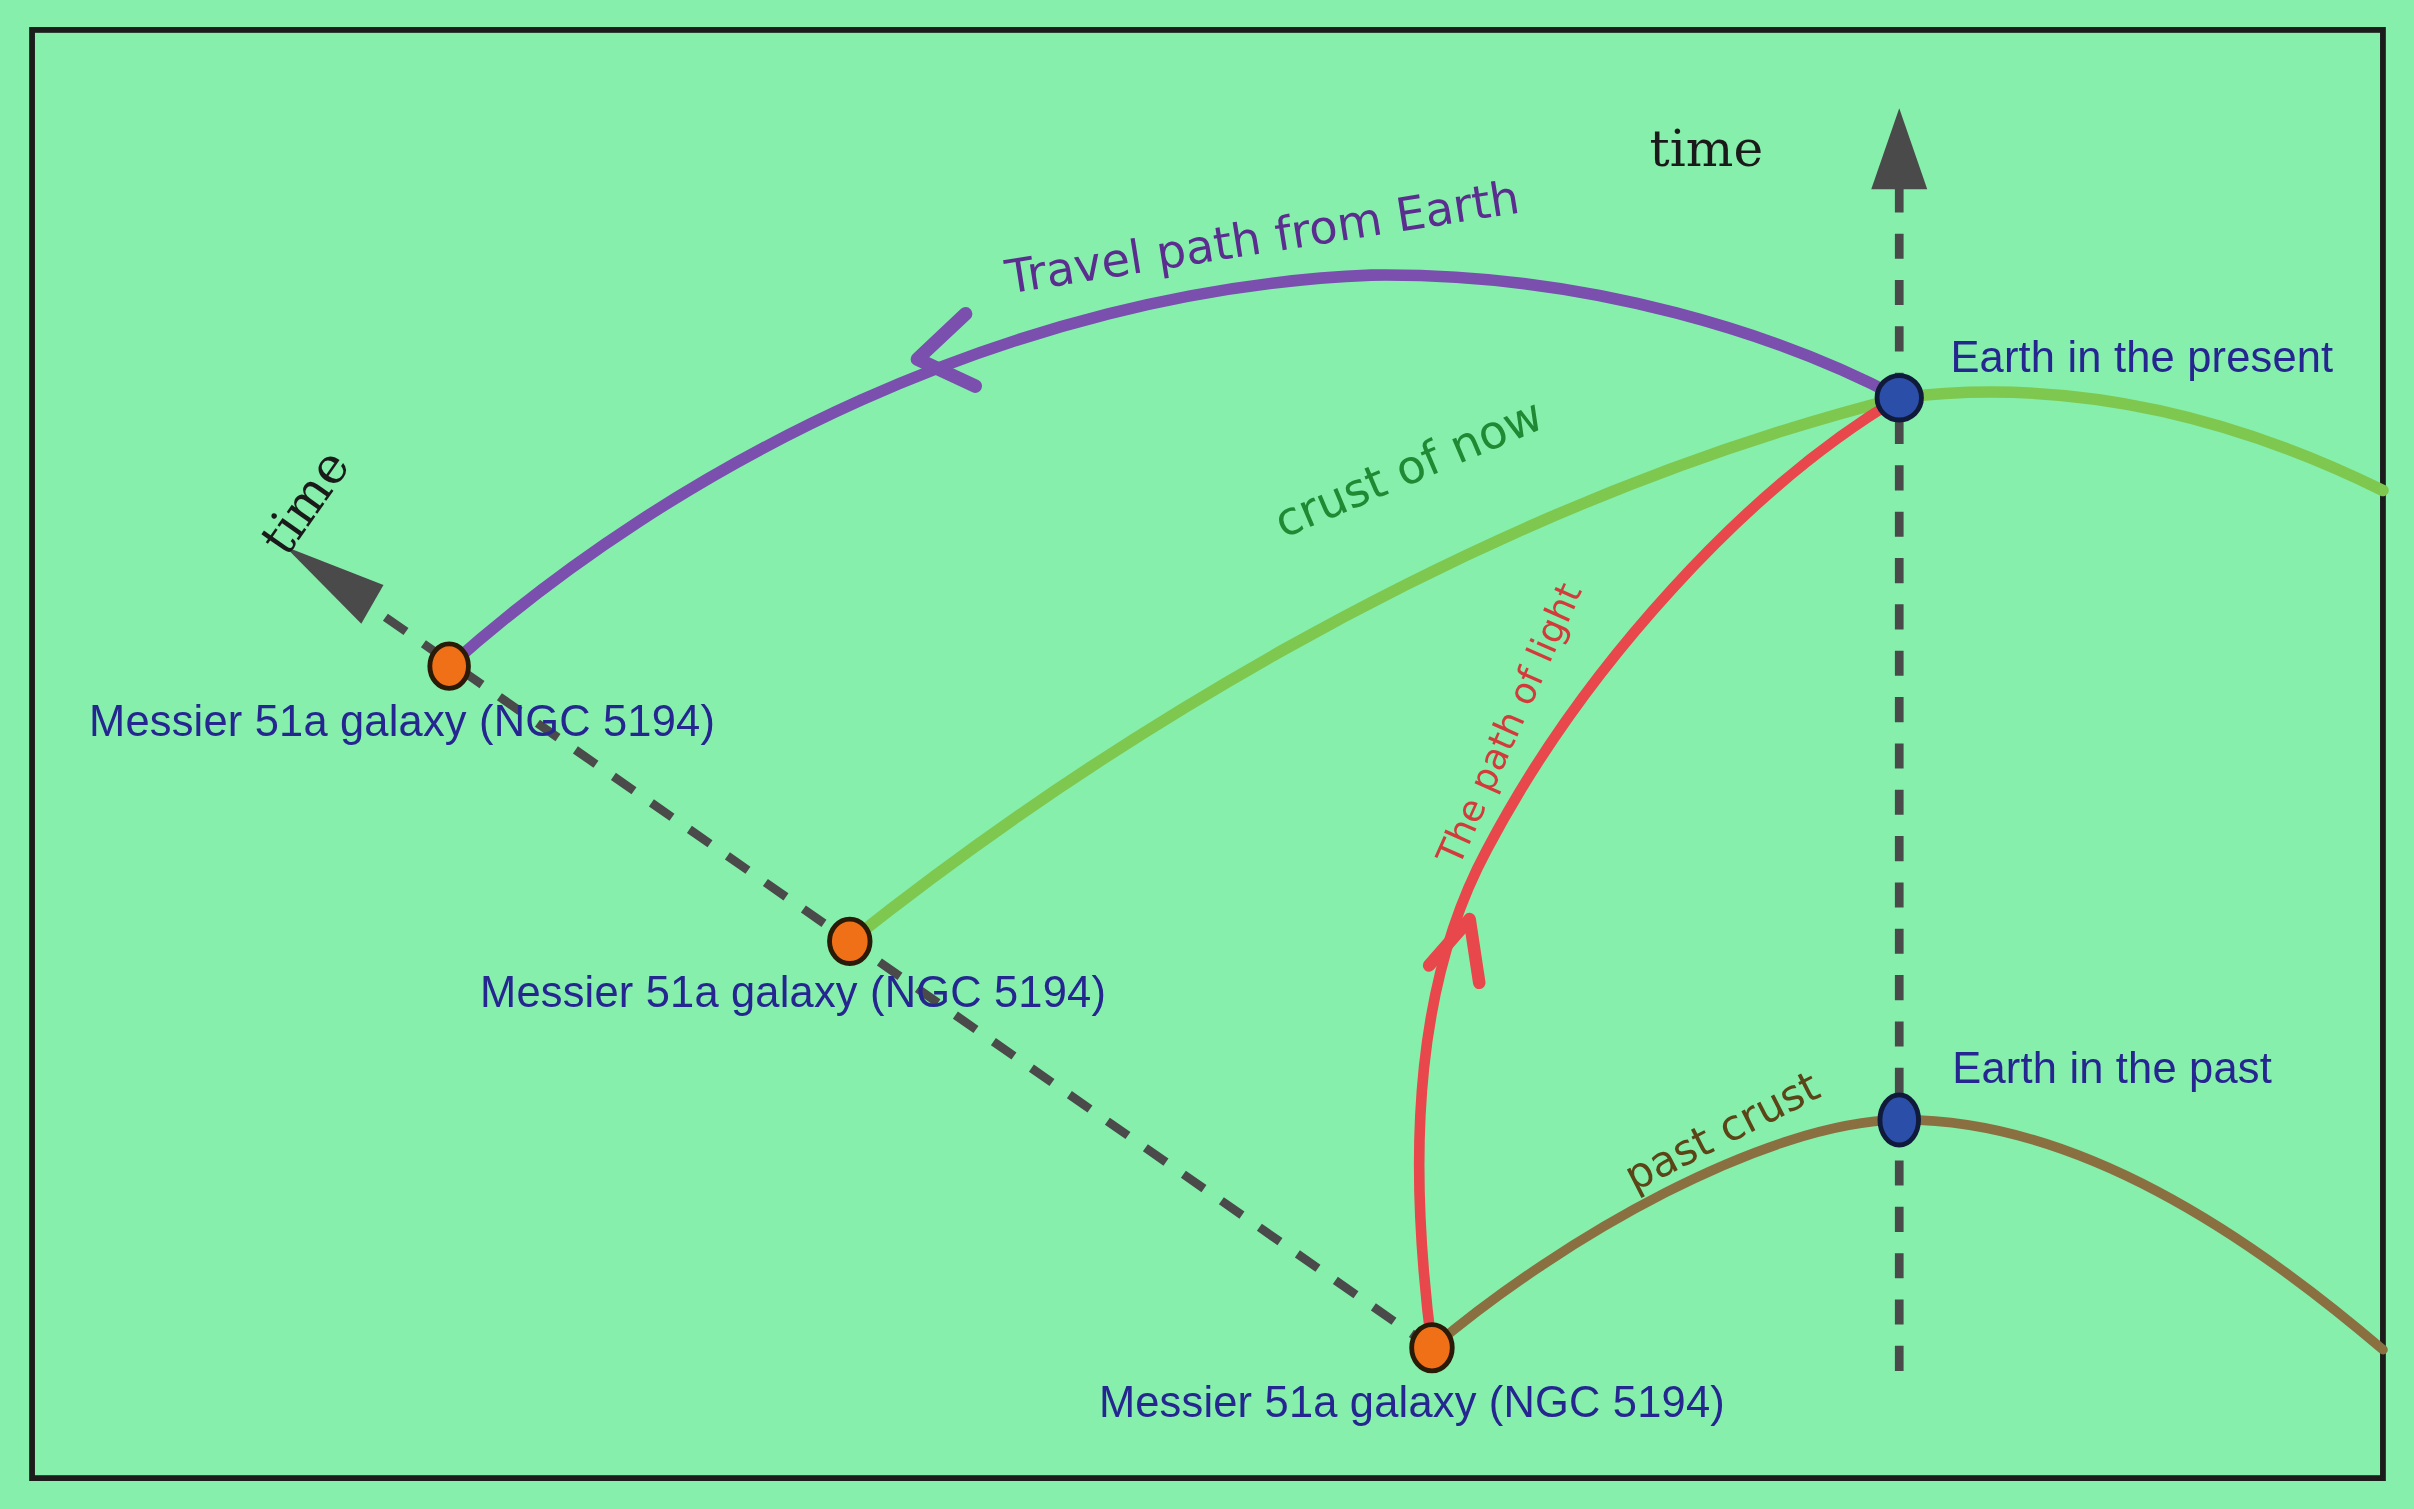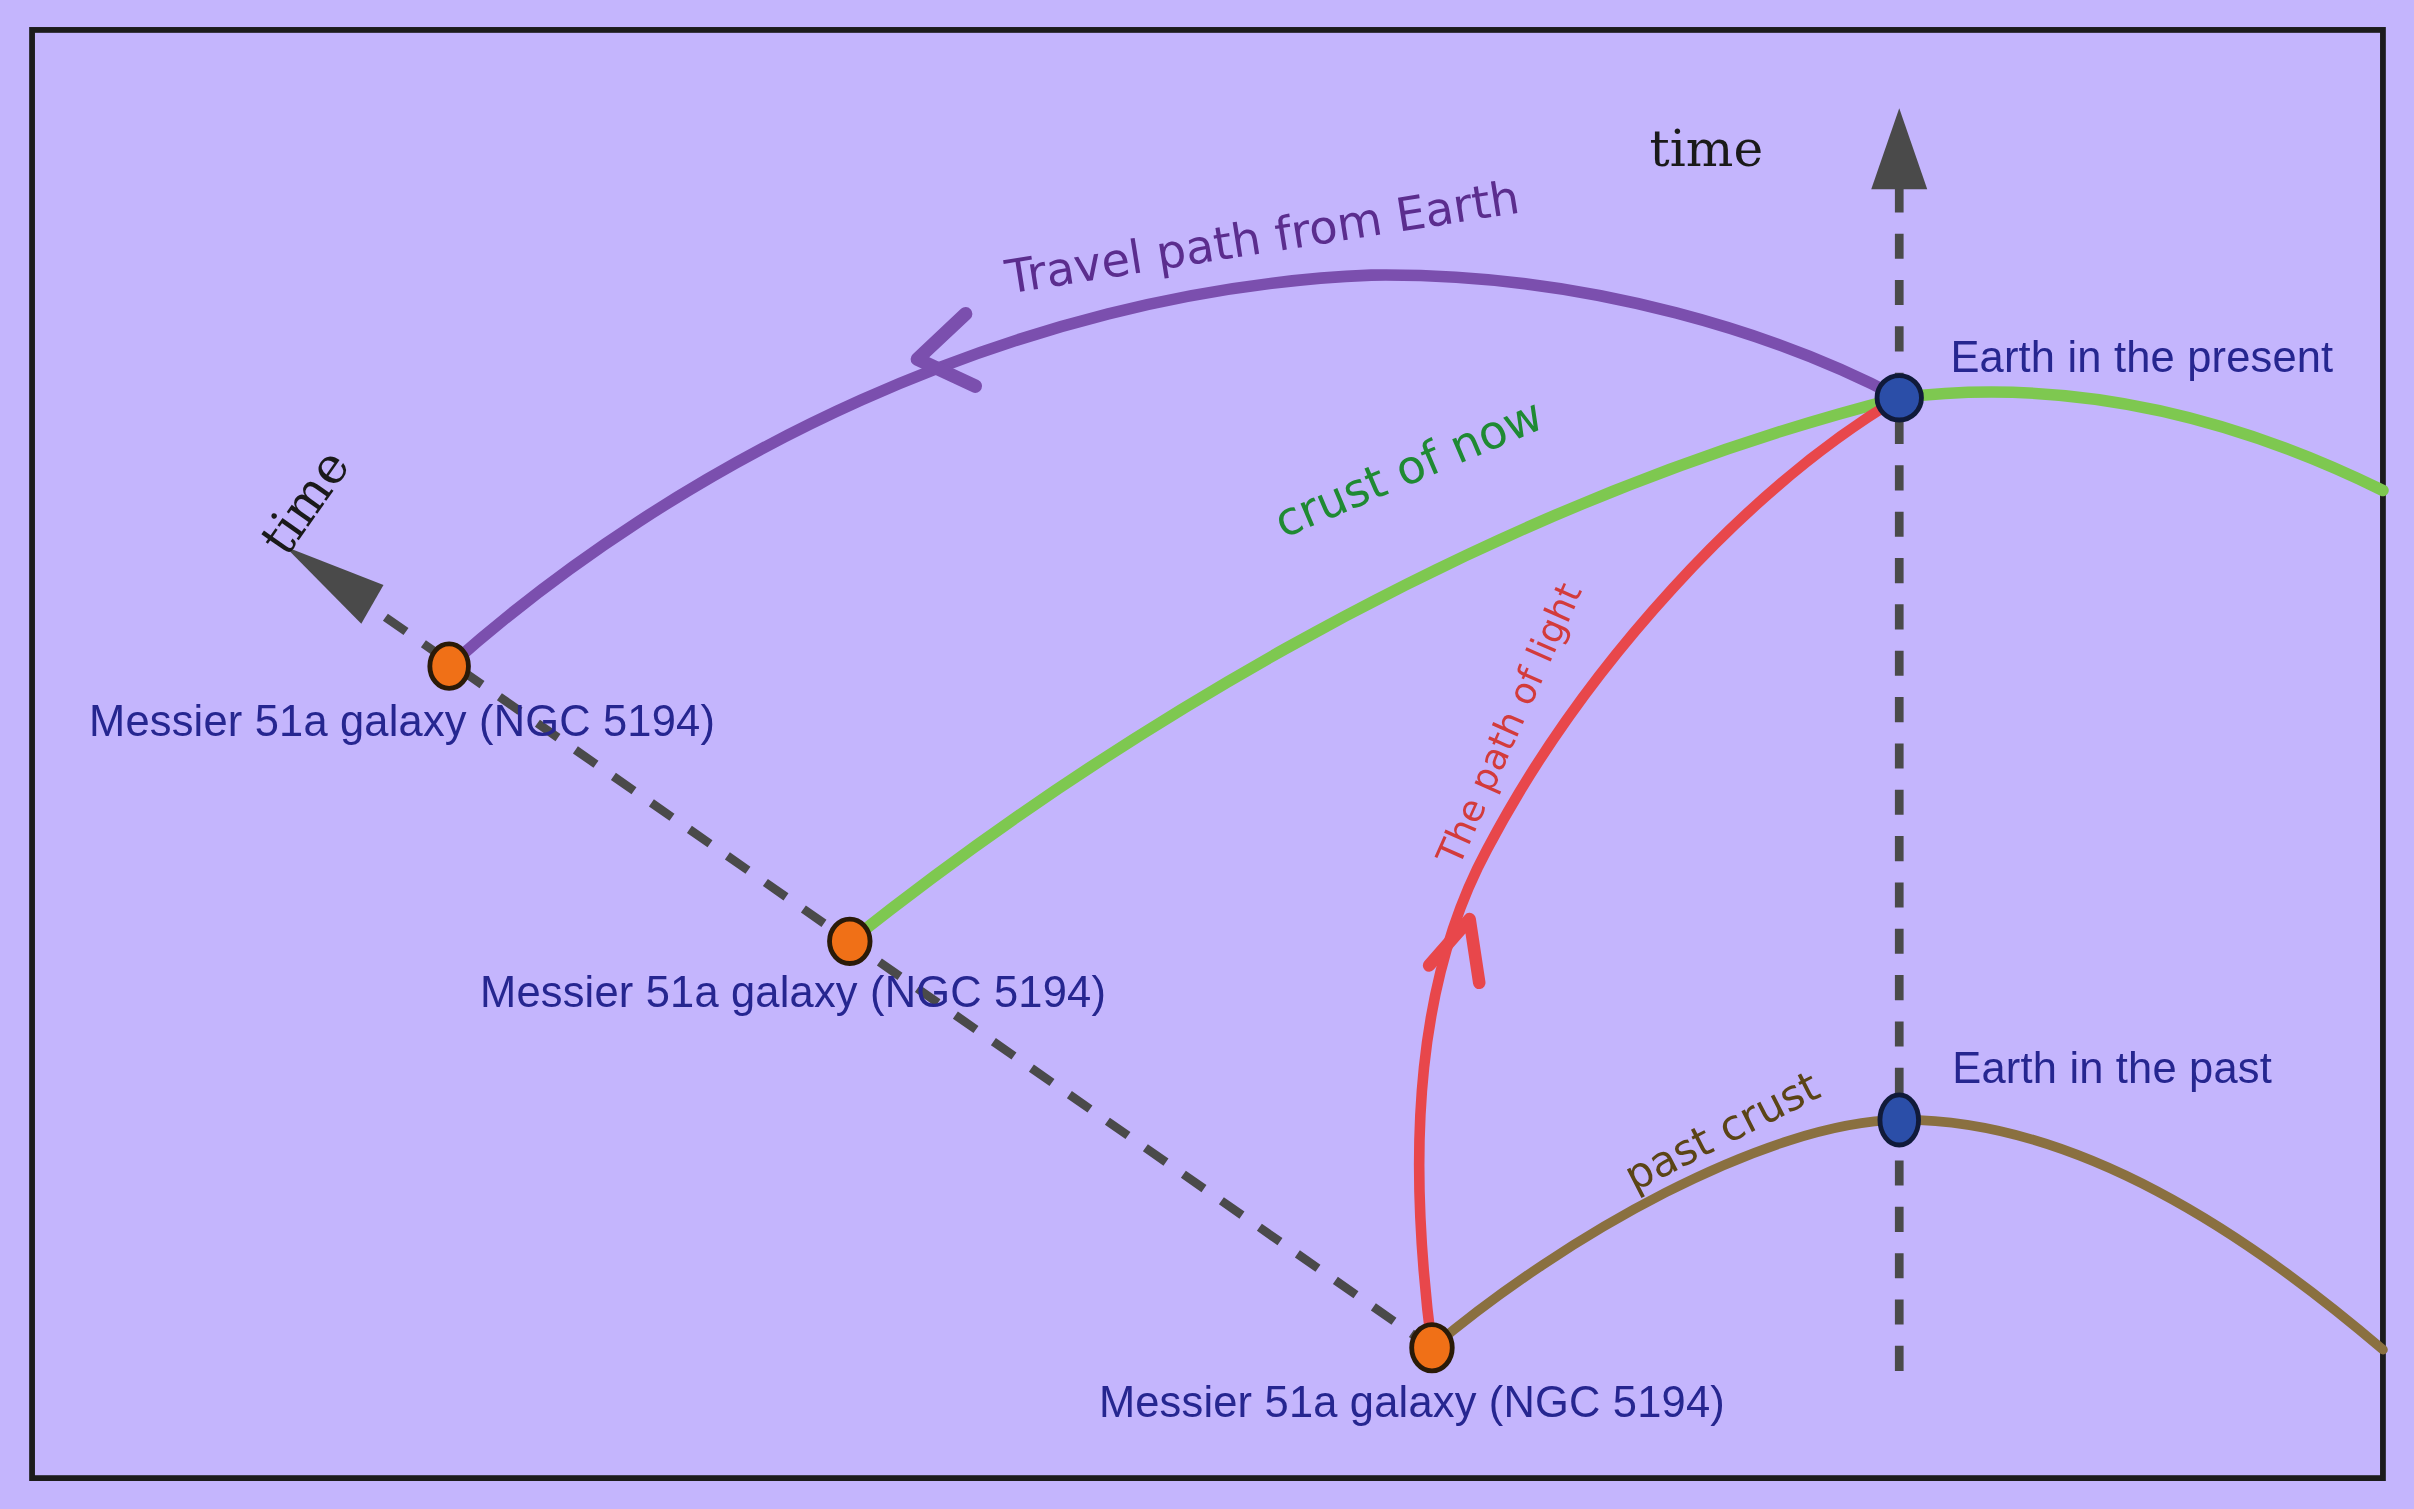--- a/index.html
+++ b/index.html
@@ -10,21 +10,21 @@
   body {
     width: 2415px;
     height: 1509px;
     overflow: hidden;
     font-family: "Liberation Sans", sans-serif;
   }
   #diagram-root {
     position: relative;
     width: 2415px;
     height: 1509px;
-    background: #c4b5fd;
+    background: #86efac;
   }
   svg#scene {
     position: absolute;
     top: 0;
     left: 0;
     width: 2415px;
     height: 1509px;
   }
   .frame-rect {
     fill: none;

